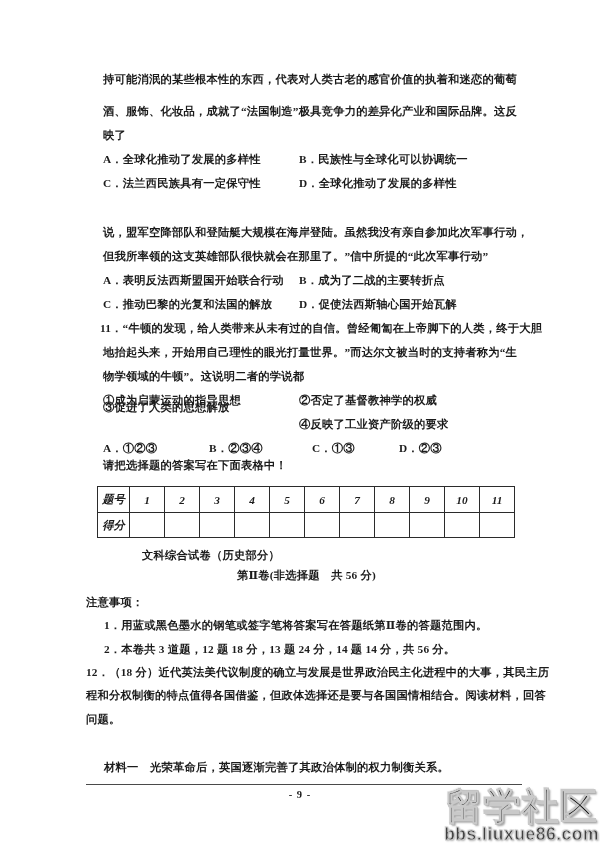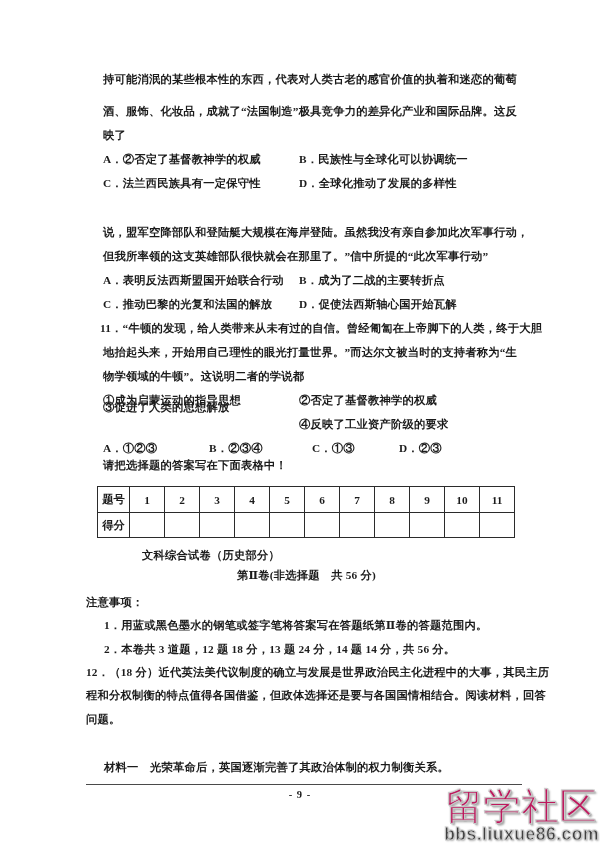--- a/index.html
+++ b/index.html
@@ -24,60 +24,61 @@
   .answer-table{
     position:absolute;left:97px;top:486px;
     border-collapse:collapse;table-layout:fixed;
   }
   .answer-table td{
     border:1.3px solid #2b2b2b;
     width:34px;height:24px;
     text-align:center;vertical-align:middle;
     font-size:11.3px;font-weight:700;
     padding:0;
+    font-style:italic;
   }
   .answer-table td.lab{width:31px;}
   .answer-table tr:first-child td{height:25px;}
   .footer-rule{
     position:absolute;left:86px;top:784px;width:436px;
     border-top:1.6px solid #4a4a4a;
   }
   .page-number{
     position:absolute;top:789px;left:0;right:0;
     text-align:center;font-size:10.5px;font-weight:700;
     letter-spacing:1px;
   }
   .watermark{
     position:absolute;right:1px;bottom:5px;
     text-align:center;line-height:1;
     font-family:"Liberation Sans","DejaVu Sans",sans-serif;
   }
   .wm-title{
-    font-size:37px;font-weight:400;letter-spacing:1px;
-    color:#be185d;
+    font-size:37px;font-weight:700;letter-spacing:1px;
+    color:#000000;
     -webkit-text-stroke:1px #c9c9c9;
     text-shadow:2px 2px 2px #a8a8a8, -1px -1px 1px #e3e3e3, 1px 1px 0 #bdbdbd;
   }
   .wm-url{
     margin-top:1px;
     font-size:17.5px;font-weight:800;letter-spacing:0.5px;
     color:#404040;
     -webkit-text-stroke:0.8px #cfcfcf;
     text-shadow:1px 1px 2px #ababab, -1px -1px 1px #e6e6e6;
   }
 </style>
 </head>
 <body>
 
 <div class="page">
 
   <div class="ln" style="left:103px;top:72px;">持可能消泯的某些根本性的东西，代表对人类古老的感官价值的执着和迷恋的葡萄</div>
   <div class="ln" style="left:103px;top:104px;">酒、服饰、化妆品，成就了“法国制造”极具竞争力的差异化产业和国际品牌。这反</div>
   <div class="ln" style="left:103px;top:128px;">映了</div>
-  <div class="ln" style="left:103px;top:152px;">A．②否定了基督教神学的权威</div>
+  <div class="ln" style="left:103px;top:152px;">A．全球化推动了发展的多样性</div>
   <div class="ln" style="left:299px;top:152px;">B．民族性与全球化可以协调统一</div>
   <div class="ln" style="left:103px;top:176px;">C．法兰西民族具有一定保守性</div>
   <div class="ln" style="left:299px;top:176px;">D．全球化推动了发展的多样性</div>
 
   <div class="ln" style="left:103px;top:225px;">说，盟军空降部队和登陆艇大规模在海岸登陆。虽然我没有亲自参加此次军事行动，</div>
   <div class="ln" style="left:103px;top:249px;">但我所率领的这支英雄部队很快就会在那里了。”信中所提的“此次军事行动”</div>
   <div class="ln" style="left:103px;top:273px;">A．表明反法西斯盟国开始联合行动</div>
   <div class="ln" style="left:299px;top:273px;">B．成为了二战的主要转折点</div>
   <div class="ln" style="left:299px;top:297px;">D．促使法西斯轴心国开始瓦解</div>
   <div class="ln" style="left:103px;top:297px;">C．推动巴黎的光复和法国的解放</div>

